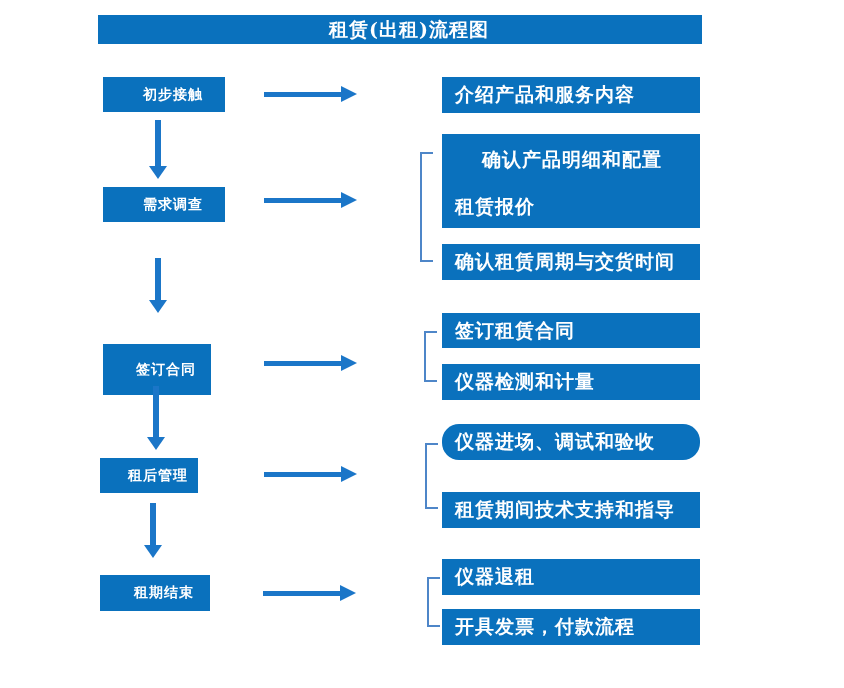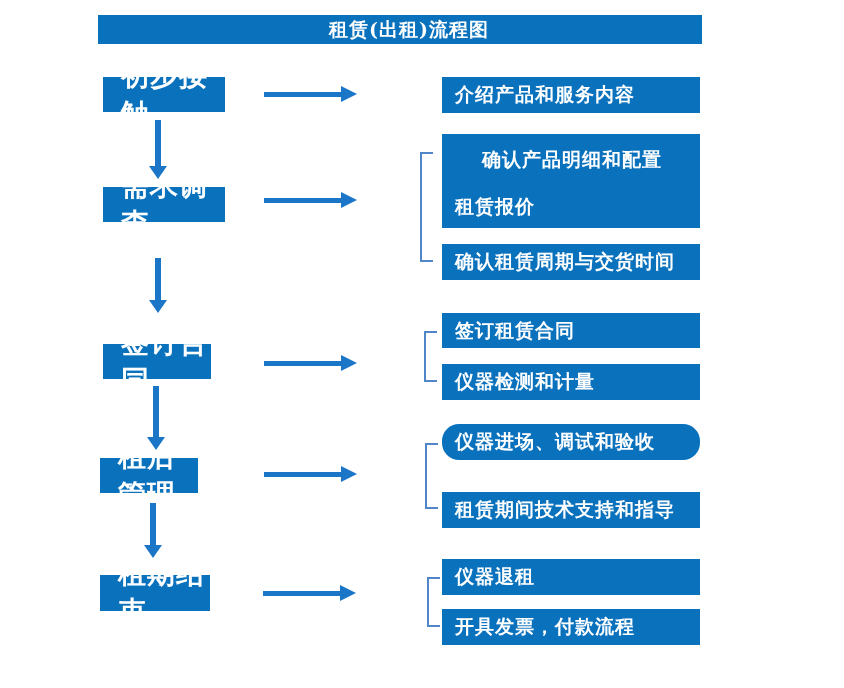--- a/index.html
+++ b/index.html
@@ -8,21 +8,21 @@
     font-family:"DejaVu Serif","Liberation Serif",serif;
   }
   .box{
     position:absolute;background:#0a71bd;color:#ffffff;font-weight:bold;
     display:flex;align-items:center;box-sizing:border-box;padding-left:18px;
   }
   .title-bar{
     left:98px;top:15px;width:604px;height:29px;justify-content:center;
     font-size:19px;letter-spacing:1px;
   }
-  .stage{justify-content:center;font-size:28px;letter-spacing:1px;}
+  .stage{justify-content:center;font-size:14px;letter-spacing:1px;}
   .out{font-size:19px;padding-left:13px;letter-spacing:1px;}
   .shaft-h{position:absolute;height:5px;background:#1b76c8;}
   .head-r{
     position:absolute;width:0;height:0;
     border-top:8px solid transparent;border-bottom:8px solid transparent;
     border-left:16px solid #1b76c8;
   }
   .shaft-v{position:absolute;width:6px;background:#1b76c8;}
   .head-d{
     position:absolute;width:0;height:0;
@@ -36,21 +36,21 @@
 </style>
 </head>
 <body>
 
 <div id="canvas">
 
   <div class="box title-bar">租赁(出租)流程图</div>
 
   <div class="box stage" style="left:103px;top:77px;width:122px;height:35px;">初步接触</div>
   <div class="box stage" style="left:103px;top:187px;width:122px;height:35px;">需求调查</div>
-  <div class="box stage" style="left:103px;top:344px;width:108px;height:35px;">签订合同</div>
+  <div class="box stage" style="left:103px;top:344px;width:108px;height:51px;">签订合同</div>
   <div class="box stage" style="left:100px;top:458px;width:98px;height:35px;">租后管理</div>
   <div class="box stage" style="left:100px;top:575px;width:110px;height:36px;">租期结束</div>
 
   <div class="box out" style="left:442px;top:77px;width:258px;height:36px;">介绍产品和服务内容</div>
 
   <div class="box out" style="left:442px;top:134px;width:258px;height:52px;padding-left:40px;">确认产品明细和配置</div>
   <div class="box out" style="left:442px;top:186px;width:258px;height:42px;">租赁报价</div>
   <div class="box out" style="left:442px;top:244px;width:258px;height:36px;">确认租赁周期与交货时间</div>
 
   <div class="box out" style="left:442px;top:313px;width:258px;height:35px;">签订租赁合同</div>

